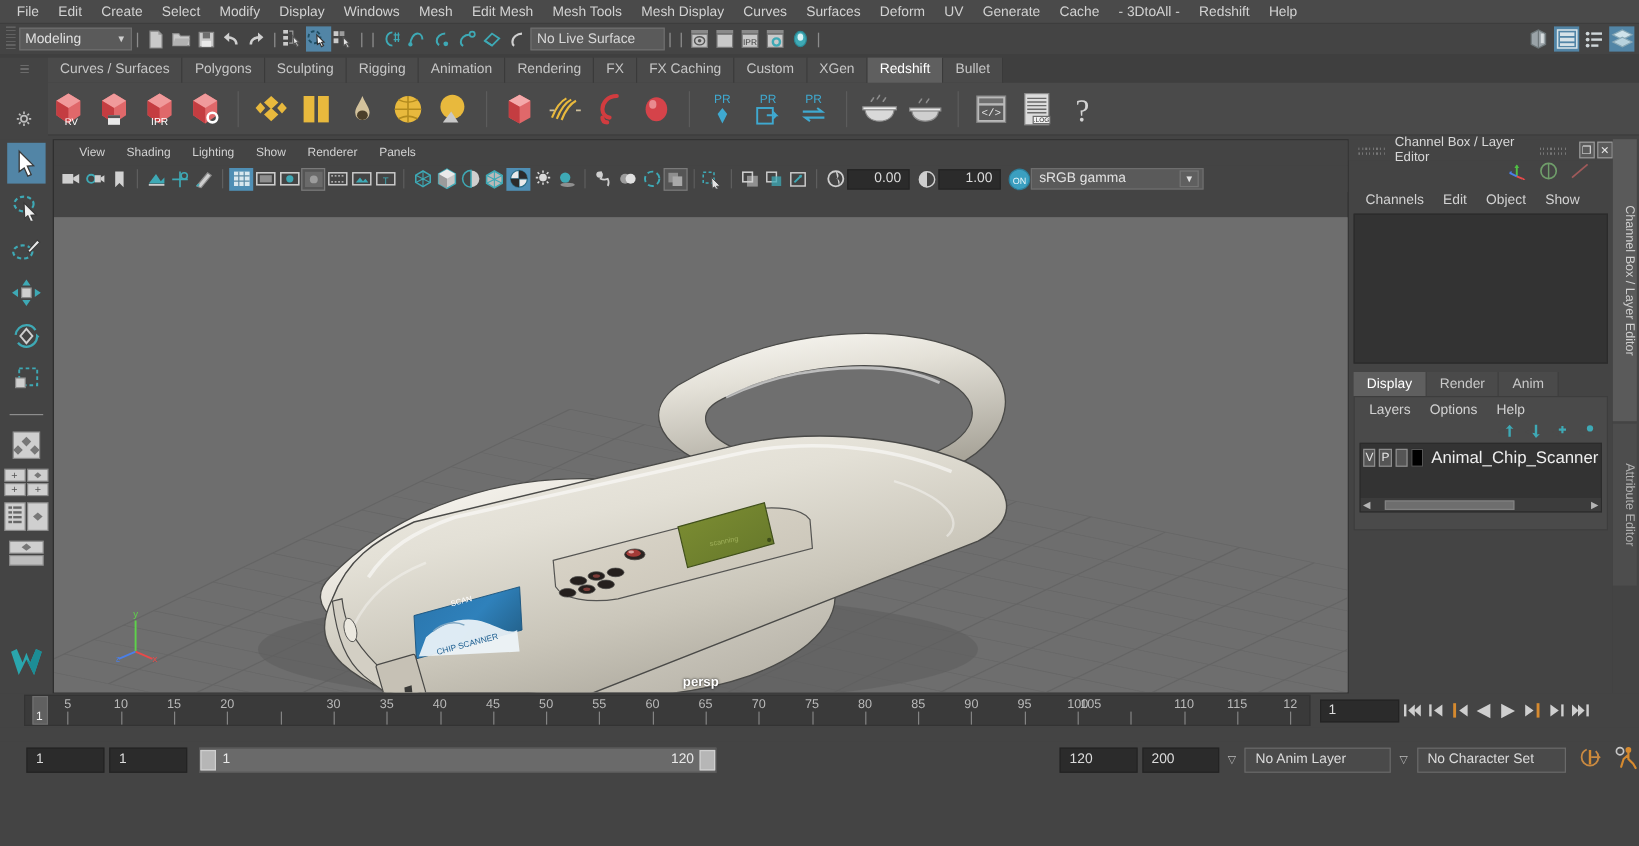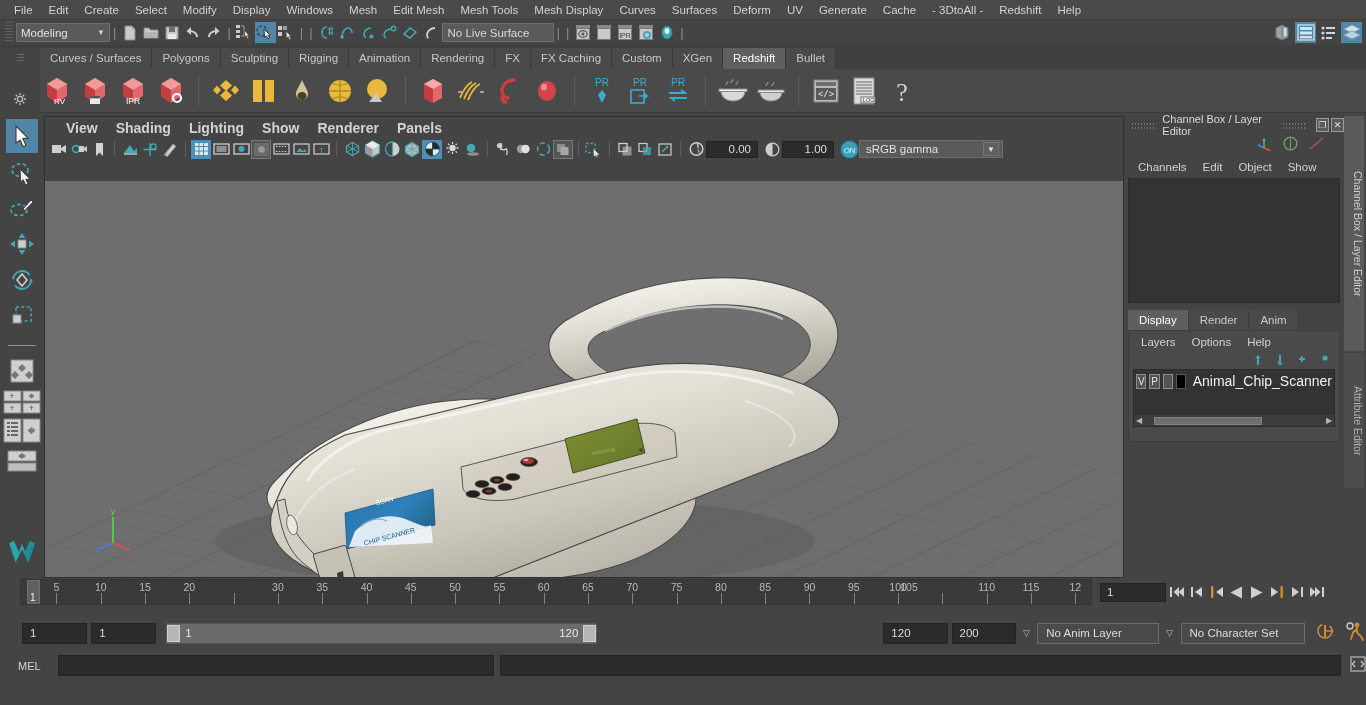--- a/index.html
+++ b/index.html
@@ -82,21 +82,21 @@
   .tbtn.sel{ background:#5285a6; }
   .tbdiv{ width:28px;height:1px;background:#8d8d8d;margin:10px 0 8px 0; }
   .tbsmall{ width:36px; display:flex; flex-direction:column; align-items:center; gap:3px; }
 
   
   .viewpanel{
     position:absolute; left:44px; top:116px; width:1080px; height:462px;
     background:#444; border:1px solid #2f2f2f;
   }
   .vp-menu{ height:21px; display:flex; align-items:center; padding-left:12px; background:#444; }
-  .vp-menu .mi{ font-size:14px; color:#d2d2d2; padding:1px 9px;font-weight:bold; }
+  .vp-menu .mi{ font-size:10px; color:#d2d2d2; padding:1px 9px; }
   .vp-tools{
     height:22px; display:flex; align-items:center; background:#444; padding-left:4px; gap:0px;
   }
   .vbtn{ width:20px;height:19px; display:flex;align-items:center;justify-content:center; }
   .vbtn.on{ background:#4f8fb5; }
   .vbtn.frame{ border:1px solid #7a7a7a; background:#555; }
   .numfield{
     height:17px; width:52px; background:#2b2b2b; color:#dcdcdc; font-size:11.5px;
     display:flex;align-items:center; justify-content:flex-end; padding-right:6px;
     border:1px solid #232323;
@@ -1066,20 +1066,21 @@
         <svg width="46" height="48" viewBox="0 0 46 48">
           <path d="M16 38 L16 12" stroke="#5ed24a" stroke-width="1.6"></path>
           <path d="M16 38 L2 44" stroke="#4a7fe8" stroke-width="1.6"></path>
           <path d="M16 38 L30 44" stroke="#e84a4a" stroke-width="1.6"></path>
           <text x="16" y="9" font-size="8" fill="#5ed24a" text-anchor="middle" font-family="Liberation Sans">y</text>
           <text x="32" y="47" font-size="8" fill="#e84a4a" text-anchor="middle" font-family="Liberation Sans">x</text>
           <text x="1" y="47" font-size="8" fill="#4a7fe8" text-anchor="middle" font-family="Liberation Sans">z</text>
         </svg>
       </div>
 
+      <div class="persp-label">persp</div>
     </div>
   </div>
 
   <div class="rightpanel">
     <div class="rp-title">
       <span class="dots"></span>
       <span>Channel Box / Layer Editor</span>
       <span class="dots"></span>
       <span class="rp-winbtn">❐</span>
       <span class="rp-winbtn">✕</span>
@@ -1328,27 +1329,15 @@
     </span>
     <span style="margin-left:5px">
       <svg width="22" height="20" viewBox="0 0 22 20">
           <circle cx="6" cy="5" r="3" fill="none" stroke="#c7c7c7" stroke-width="1.4"></circle>
           <circle cx="13" cy="4" r="2.4" fill="#d68a2f"></circle>
           <path d="M13 6.5v5l4 4M13 8l-4 3.5M9 11.5L7 18M17 15.5L19 19" stroke="#d68a2f" stroke-width="1.8" fill="none" stroke-linecap="round"></path>
         </svg>
     </span>
   </div>
 
-  <div class="melrow">
-
-    <span class="mel-label">MEL</span>
-    <div class="mel-input" style="width:437px"></div>
-    <div class="mel-out" style="width:844px"></div>
-    <span style="margin-left:3px">
-      <svg width="16" height="16" viewBox="0 0 16 16">
-          <rect x="1" y="1" width="14" height="14" fill="none" stroke="#c4c4c4" stroke-width="1.1"></rect>
-          <path d="M5 5L2.5 8 5 11M11 5l2.5 3-2.5 3" stroke="#c4c4c4" stroke-width="1.2" fill="none"></path>
-        </svg>
-    </span>
-  </div>
 
 
 </div>
 
 </body></html>

